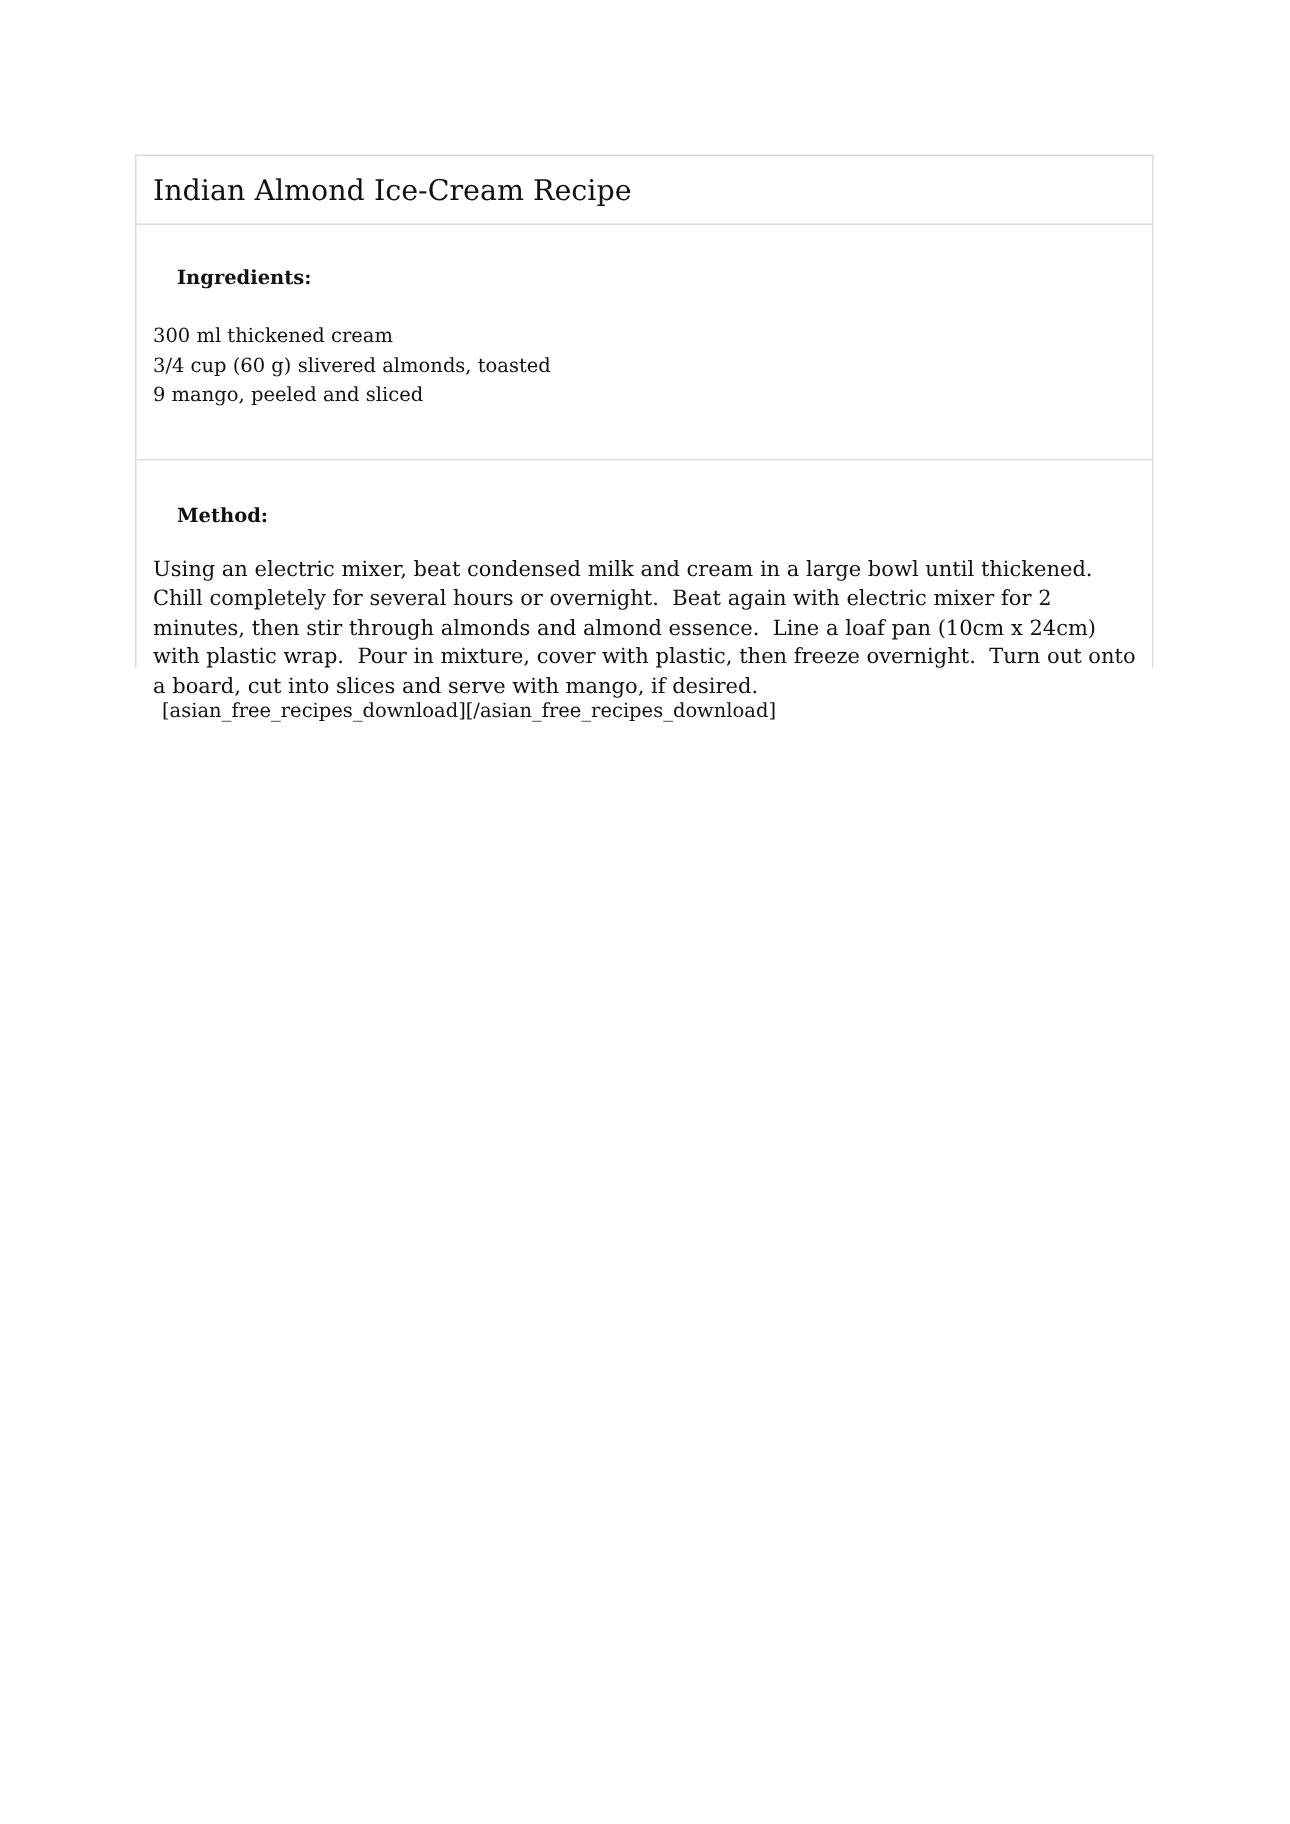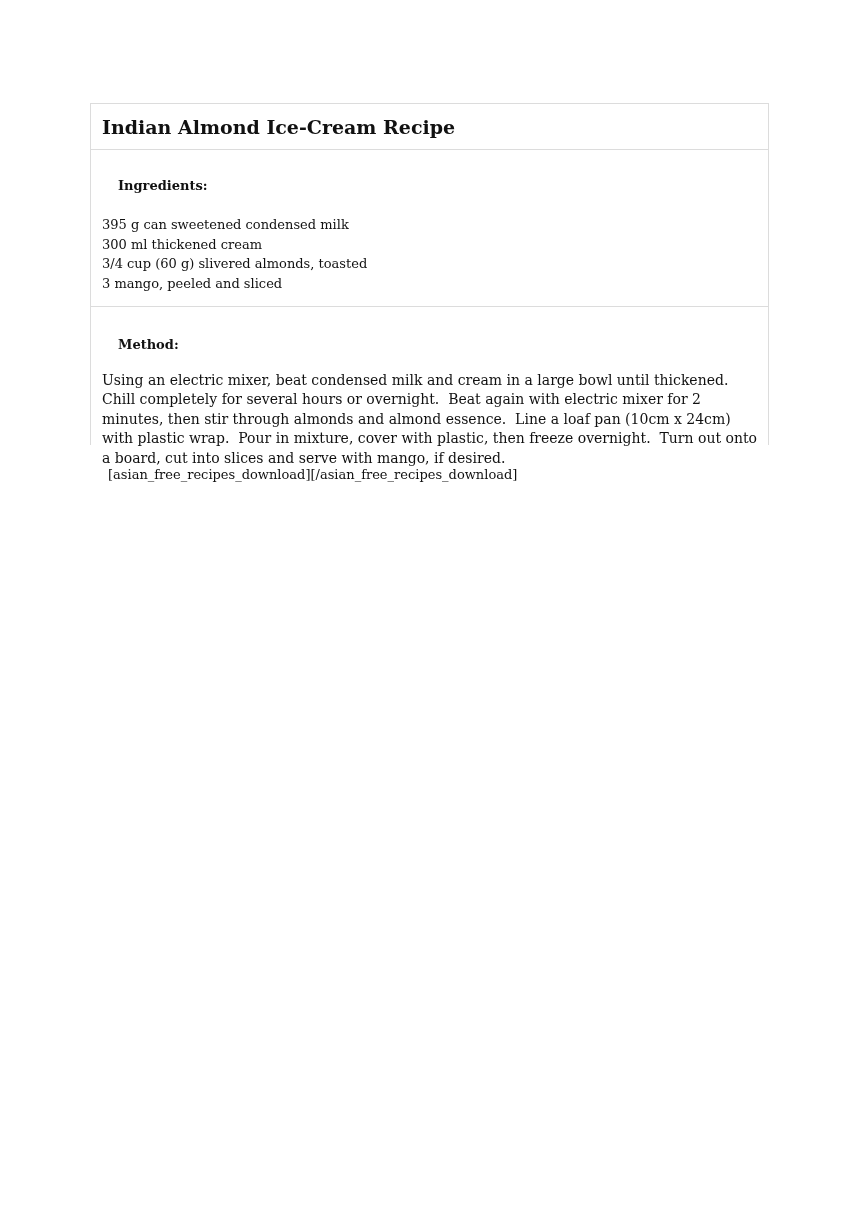--- a/index.html
+++ b/index.html
@@ -33,21 +33,21 @@
     .card-row.last {
       border-bottom: none;
     }
     .title-row {
       height: 46px;
       display: flex;
       align-items: center;
     }
     .recipe-title {
       font-family: "DejaVu Serif", serif;
-      font-weight: bold;
+      font-weight: normal;
       font-size: 19px;
       margin: 0;
       padding-top: 1px;
     }
     .ingredients-row {
       height: 157px;
       padding-top: 10px;
     }
     .section-heading {
       font-weight: bold;
@@ -85,24 +85,23 @@
 <body>
 
 <div class="recipe-card">
   <div class="card-row title-row">
     <h1 class="recipe-title">Indian Almond Ice-Cream Recipe</h1>
   </div>
 
   <div class="card-row ingredients-row">
     <p class="section-heading">Ingredients:</p>
     <ul class="ingredient-list">
-      <li>395 g can sweetened condensed milk</li>
       <li>300 ml thickened cream</li>
       <li>3/4 cup (60 g) slivered almonds, toasted</li>
-      <li>3 mango, peeled and sliced</li>
+      <li>9 mango, peeled and sliced</li>
     </ul>
   </div>
 
   <div class="card-row method-row last">
     <p class="section-heading">Method:</p>
     <p class="method-text">Using an electric mixer, beat condensed milk and cream in a large bowl until thickened.&nbsp; Chill completely for several hours or overnight.&nbsp; Beat again with electric mixer for 2 minutes, then stir through almonds and almond essence.&nbsp; Line a loaf pan (10cm x 24cm) with plastic wrap.&nbsp; Pour in mixture, cover with plastic, then freeze overnight.&nbsp; Turn out onto a board, cut into slices and serve with mango, if desired.</p>
   </div>
 </div>
 
 <p class="shortcode">[asian_free_recipes_download][/asian_free_recipes_download]</p>

